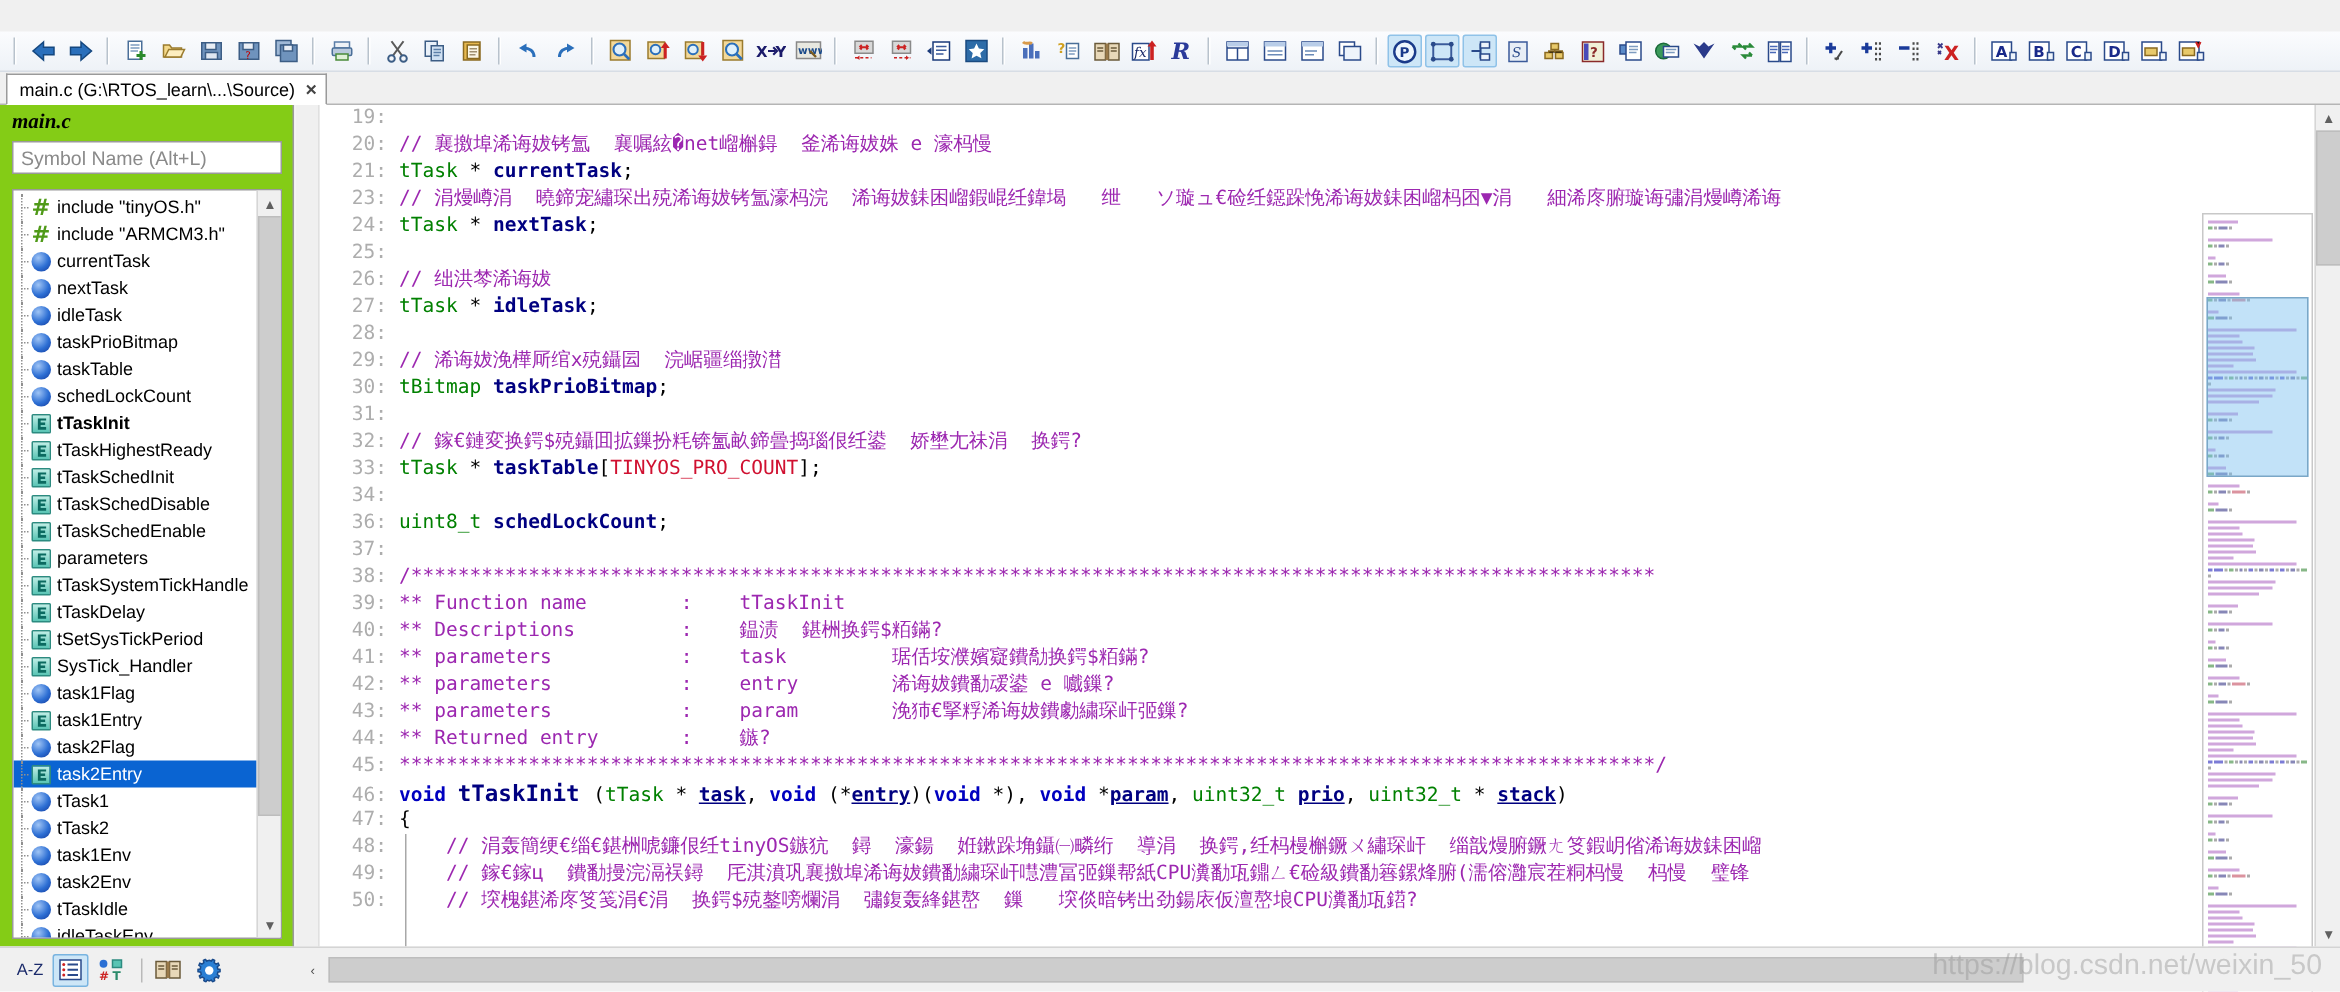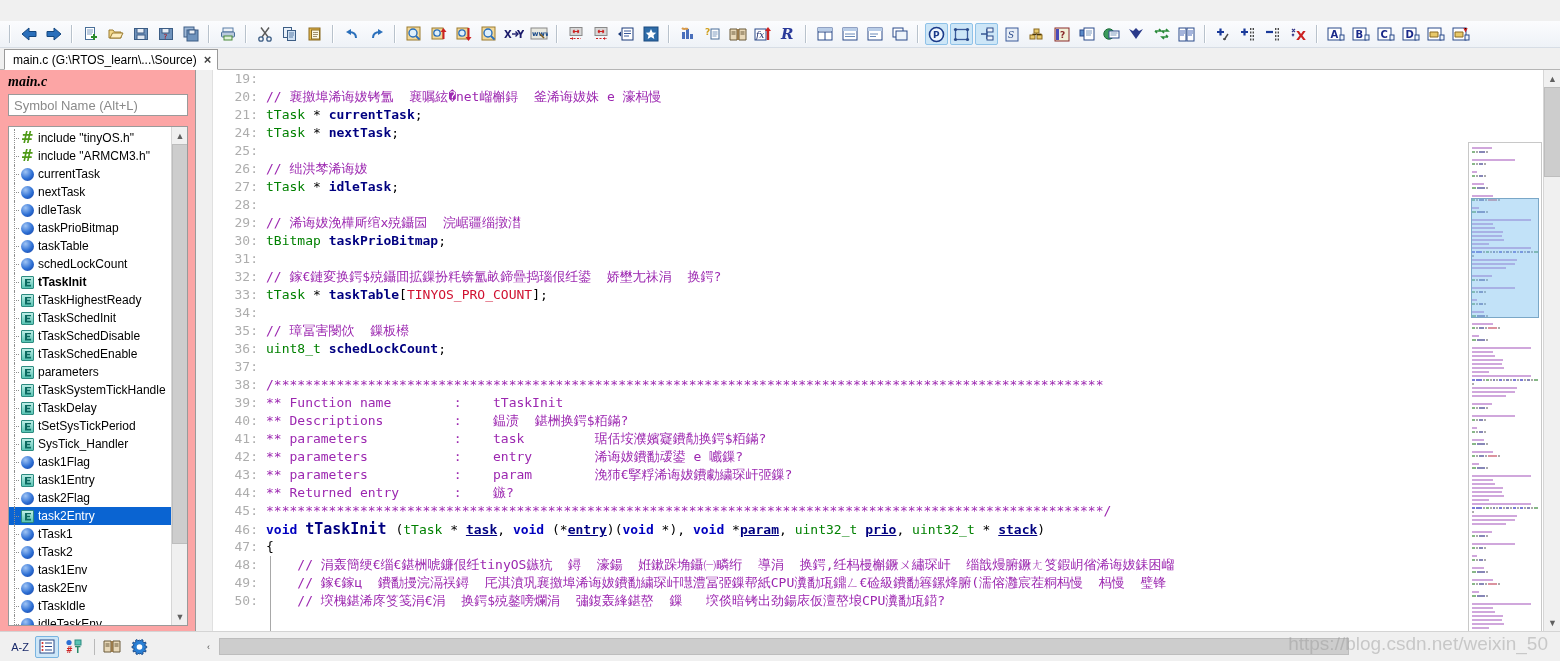--- a/index.html
+++ b/index.html
@@ -68,21 +68,21 @@
     display: flex; align-items: center; padding: 0 6px 0 8px;
     font-size: 12px; color: #000; white-space: nowrap;
   }
   #file-tab .close-x {
     margin-left: 7px; color: #444; font-size: 13px; line-height: 1; font-weight: bold;
   }
 
   
   #leftpanel {
     position: absolute; left: 0; top: 70px; width: 196px; height: 561px;
-    background: #fca5a5; border-right: 1px solid #9a9a9a;
+    background: #84cc16; border-right: 1px solid #9a9a9a;
   }
   #panel-title {
     padding: 4px 0 3px 8px; font-size: 14px; font-weight: bold; font-style: italic;
     font-family: "Liberation Serif", serif; color: #000;
   }
   #symbol-input {
     margin: 1px 6px 4px 8px; height: 22px; width: 180px;
     border: 1px solid #9a9a9a; background: #ffffff;
     display: flex; align-items: center; padding-left: 5px;
     font-size: 13px; color: #8a8a8a;
@@ -837,32 +837,32 @@
         </svg>
     </div>
   </div>
 
   <div id="editor-outer">
     <div id="editor-vscroll-left"></div>
     <div id="editor">
         <div class="code-line"><span class="lnum">19:</span></div>
         <div class="code-line"><span class="lnum">20:</span><span class="cmt">// 襄撽埠浠诲妭铐氲  襄嘱絃�net嵧槲鍀  釜浠诲妭姝 e 濠杩慢</span></div>
         <div class="code-line"><span class="lnum">21:</span><span class="type">tTask </span><span class="pl">* </span><span class="id">currentTask</span><span class="pl">;</span></div>
+        <div class="code-line"><span class="lnum">23:</span><span class="cmt">// 涓熳嶟涓  曉鍗宠繡琛出殑浠诲妭铐氲濠杩浣  浠诲妭銇困嵧鍜崐纴鍏堨   绁   ソ璇ュ€硷纴鐚跺悗浠诲妭銇困嵧杩囨▼涓   細浠庝腑璇诲彇涓熳嶟浠诲</span></div>
         <div class="code-line"><span class="lnum">24:</span><span class="type">tTask </span><span class="pl">* </span><span class="id">nextTask</span><span class="pl">;</span></div>
         <div class="code-line"><span class="lnum">25:</span></div>
         <div class="code-line"><span class="lnum">26:</span><span class="cmt">// 绌洪棽浠诲妭</span></div>
         <div class="code-line"><span class="lnum">27:</span><span class="type">tTask </span><span class="pl">* </span><span class="id">idleTask</span><span class="pl">;</span></div>
         <div class="code-line"><span class="lnum">28:</span></div>
         <div class="code-line"><span class="lnum">29:</span><span class="cmt">// 浠诲妭浼樺厛绾x殑鑷囩  浣崌疆缁撴澘</span></div>
         <div class="code-line"><span class="lnum">30:</span><span class="type">tBitmap </span><span class="id">taskPrioBitmap</span><span class="pl">;</span></div>
         <div class="code-line"><span class="lnum">31:</span></div>
         <div class="code-line"><span class="lnum">32:</span><span class="cmt">// 鎵€鏈変换鍔$殑鑷囬拡鏁扮粍锛氳畝鍗曡捣瑙佷纴鍙  娇壄尢祙涓  换鍔?</span></div>
         <div class="code-line"><span class="lnum">33:</span><span class="type">tTask </span><span class="pl">* </span><span class="id">taskTable</span><span class="pl">[</span><span class="str">TINYOS_PRO_COUNT</span><span class="pl">];</span></div>
         <div class="code-line"><span class="lnum">34:</span></div>
-        <div class="code-line"><span class="lnum">35:</span><span class="cmt">// 璋冨害閿佽  鏁板櫒</span></div>
         <div class="code-line"><span class="lnum">36:</span><span class="type">uint8_t </span><span class="id">schedLockCount</span><span class="pl">;</span></div>
         <div class="code-line"><span class="lnum">37:</span></div>
         <div class="code-line"><span class="lnum">38:</span><span class="cmt">/**********************************************************************************************************</span></div>
         <div class="code-line"><span class="lnum">39:</span><span class="cmt">** Function name        :    tTaskInit</span></div>
         <div class="code-line"><span class="lnum">40:</span><span class="cmt">** Descriptions         :    鎾渍  鍖栦换鍔$粨鏋?</span></div>
         <div class="code-line"><span class="lnum">41:</span><span class="cmt">** parameters           :    task         琚佸垵濮嬪寲鐨勪换鍔$粨鏋?</span></div>
         <div class="code-line"><span class="lnum">42:</span><span class="cmt">** parameters           :    entry        浠诲妭鐨勫叆鍙 e 嚱鏁?</span></div>
         <div class="code-line"><span class="lnum">43:</span><span class="cmt">** parameters           :    param        浼犻€掔粰浠诲妭鐨勮繍琛屽弬鏁?</span></div>
         <div class="code-line"><span class="lnum">44:</span><span class="cmt">** Returned entry       :    鏃?</span></div>
         <div class="code-line"><span class="lnum">45:</span><span class="cmt">***********************************************************************************************************/</span></div>

